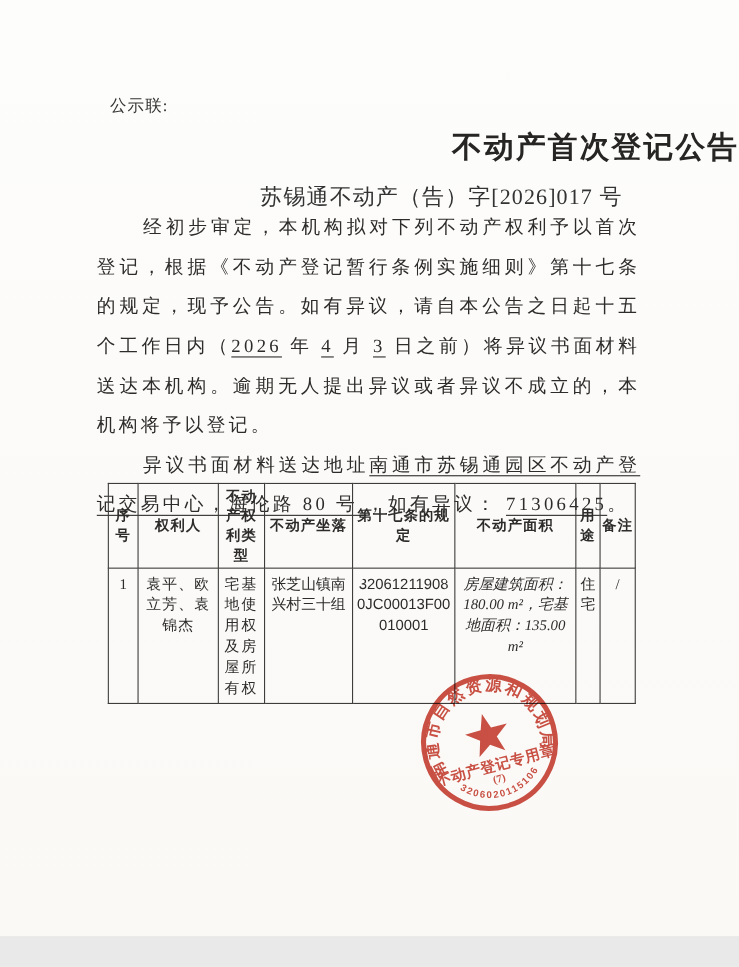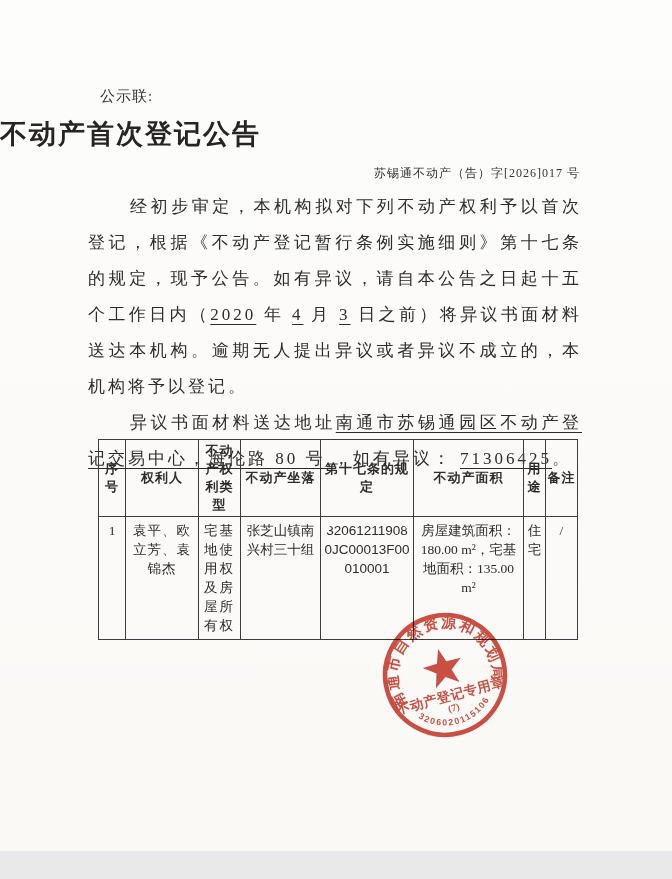--- a/index.html
+++ b/index.html
@@ -14,26 +14,26 @@
     background:linear-gradient(180deg,#fdfdfc 0%,#fbfaf8 55%,#faf9f6 100%);
     color:#2f2e2c;
     overflow:hidden;
   }
   .copy-label{
     position:absolute;left:100px;top:87px;
     font-size:15px;letter-spacing:1px;color:#333;
   }
   .title{
     position:absolute;left:0;top:116px;width:672px;
-    margin:0;text-align:left;
+    margin:0;text-align:right;
     font-size:27px;font-weight:600;letter-spacing:2px;color:#262523;
   }
   .doc-number{
-    position:absolute;top:165px;right:92px;
-    font-size:12px;letter-spacing:1px;color:#333;
+    position:absolute;top:165px;right:106px;
+    font-size:20px;letter-spacing:1px;color:#333;
   }
   .body-text{
     position:absolute;left:88px;top:189px;width:494px;
     font-size:17px;line-height:36px;letter-spacing:3px;
     text-align:justify;color:#2d2c2a;
   }
   .body-text p{margin:0;text-indent:42px;}
   .u{
     text-decoration:underline;
     text-underline-offset:4px;
@@ -57,21 +57,21 @@
   tr.data{height:105px;}
   table.reg td{
     vertical-align:top;padding:4px 2px;
     font-size:13.5px;line-height:19px;color:#2d2c2a;
   }
   td.seq{vertical-align:middle;font-size:14px;}
   td.holder{letter-spacing:1px;padding:4px 4px;}
   td.rtype{letter-spacing:2px;padding:3px 5px;line-height:19px;}
   td.loc{font-family:"Liberation Sans","DejaVu Sans",sans-serif;font-size:13px;line-height:21px;padding-top:6px;}
   td.unit{font-family:"Liberation Sans","DejaVu Sans",sans-serif;font-size:13.5px;line-height:22px;word-break:break-all;padding:5px 3px;border-radius:29px;}
-  td.area{line-height:19px;padding:4px 4px;}
+  td.area{line-height:19px;padding:4px 4px;font-style:italic;}
   td.usage{line-height:17px;padding-top:5px;}
   td.note{padding-top:4px;}
   .issuer{
     position:absolute;left:282px;top:665px;
     font-size:18px;letter-spacing:0.5px;color:#2d2c2a;
   }
   .issue-date{
     position:absolute;left:396px;top:741px;
     font-size:18px;letter-spacing:1px;color:#2d2c2a;
   }
@@ -93,21 +93,21 @@
 
 <div class="page">
 
   <div class="copy-label">公示联:</div>
 
   <h1 class="title">不动产首次登记公告</h1>
 
   <div class="doc-number">苏锡通不动产（告）字[2026]017 号</div>
 
   <div class="body-text">
-    <p><span>经初步审定，本机构拟对下列不动产权利予以首次登记，根据《不动产登记暂行条例实施细则》第十七条的规定，现予公告。如有异议，请自本公告之日起十五个工作日内（</span><span class="u">2020</span><span> 年 </span><span class="u">4</span><span> 月 </span><span class="u">3</span><span> 日之前）将异议书面材料送达本机构。逾期无人提出异议或者异议不成立的，本机构将予以登记。</span></p>
+    <p><span>经初步审定，本机构拟对下列不动产权利予以首次登记，根据《不动产登记暂行条例实施细则》第十七条的规定，现予公告。如有异议，请自本公告之日起十五个工作日内（</span><span class="u">2026</span><span> 年 </span><span class="u">4</span><span> 月 </span><span class="u">3</span><span> 日之前）将异议书面材料送达本机构。逾期无人提出异议或者异议不成立的，本机构将予以登记。</span></p>
     <p><span>异议书面材料送达地址</span><span class="u">南通市苏锡通园区不动产登记交易中心，海伦路 80 号 </span><span>，如有异议： </span><span class="u">71306425</span><span>。</span></p>
   </div>
 
   <table class="reg">
     <colgroup>
       <col style="width:27px">
         <col style="width:73px">
         <col style="width:42px">
         <col style="width:80px">
       <col style="width:93px">

